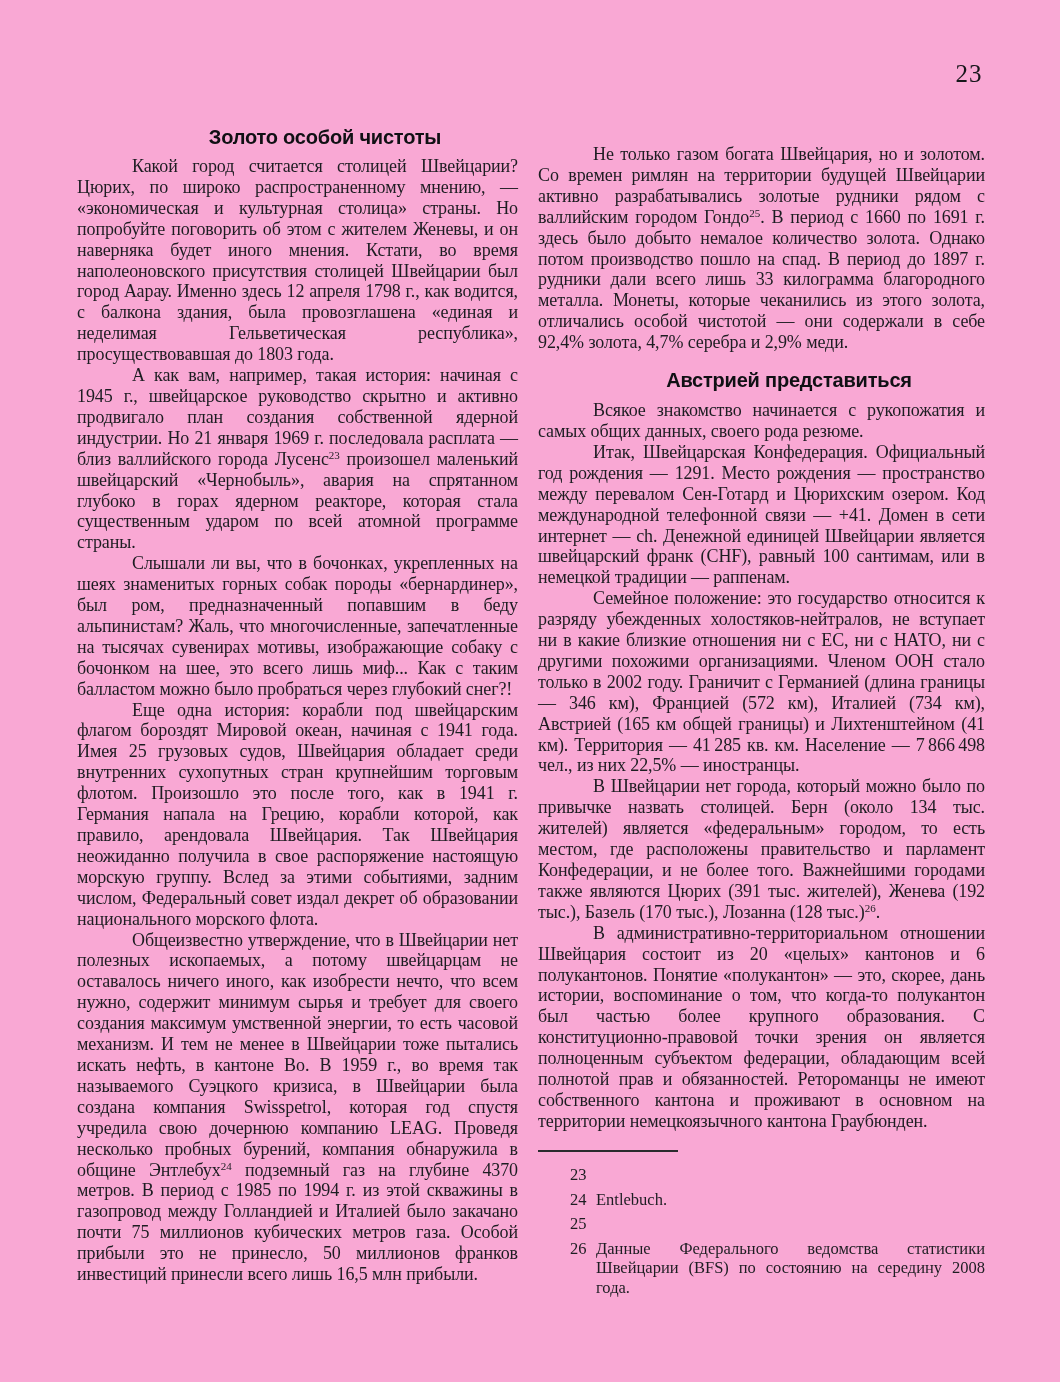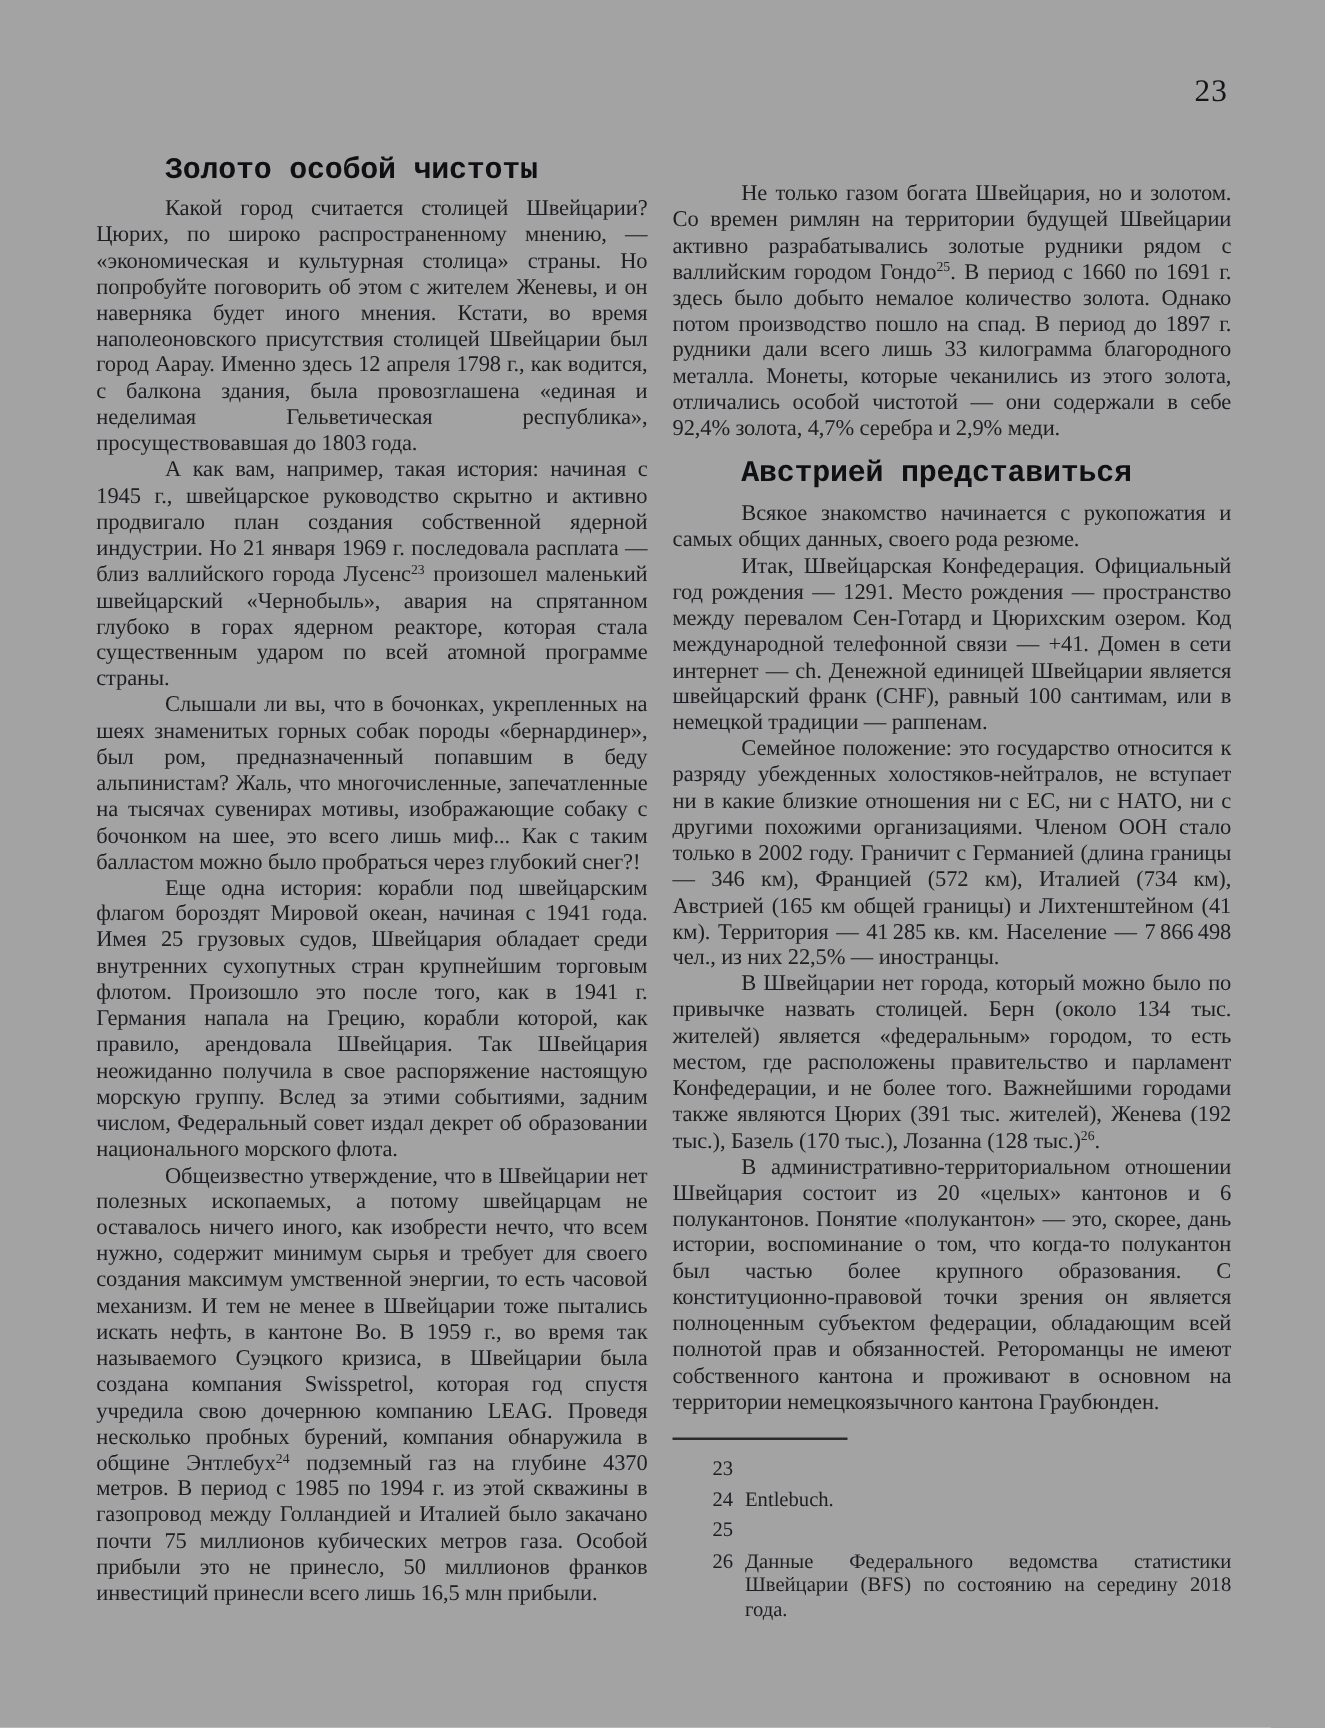--- a/index.html
+++ b/index.html
@@ -1,33 +1,33 @@
 <!DOCTYPE html>
 <html lang="ru"><head>
 <meta charset="utf-8">
 <style>
   html,body{margin:0;padding:0;}
   body{width:1060px;height:1382px;background:#ffffff;position:relative;}
-  .page{position:absolute;left:0;top:0;width:1060px;height:1382px;background:#a3a3a3;overflow:hidden;}
+  .page{position:absolute;left:0;top:0;width:1060px;height:1382px;background:#f9a8d4;overflow:hidden;}
   .pagenum{
     position:absolute;left:942px;top:60px;width:54px;text-align:center;
     font-family:"Liberation Serif",serif;font-size:25px;color:#16161a;letter-spacing:1px;
   }
   .col{
     position:absolute;text-align:justify;
     font-family:"Liberation Serif",serif;font-size:18px;line-height:20.9px;
     color:#1d1d22;letter-spacing:-0.1px;
   }
   .col-left{left:77px;top:126px;width:441px;}
   .col-right{left:538px;top:144px;width:447px;}
   .col p{margin:0;text-indent:55px;padding:0;}
   .col h2{
-    font-family:Liberation Mono, monospace;font-size:24px;line-height:22px;
+    font-family:Liberation Sans, sans-serif;font-size:20px;line-height:22px;
     font-weight:700;color:#101014;margin:0 0 8px 0;text-indent:55px;
-    text-align:left;letter-spacing:-0.2px;
+    text-align:center;letter-spacing:-0.2px;
   }
   .col h2.h2-right{margin:16px 0 9px 0;}
   sup{font-size:11px;line-height:0;vertical-align:6px;letter-spacing:0;}
   .footnotes{
     position:absolute;left:538px;top:1150px;width:447px;
     font-family:"Liberation Serif",serif;color:#1d1d22;
   }
   .fn-rule{width:140px;height:0;border-top:2px solid #2b2b2e;margin:0 0 13px 0;}
   .fn-item{display:flex;margin-bottom:5px;font-size:16.5px;line-height:19.5px;}
   .fn-num{flex:0 0 26px;margin-left:32px;}
@@ -72,17 +72,17 @@
         </div>
         <div class="fn-item">
           <span class="fn-num">24</span>
           <span class="fn-text">Entlebuch.</span>
         </div>
         <div class="fn-item">
           <span class="fn-num">25</span>
         </div>
         <div class="fn-item">
           <span class="fn-num">26</span>
-          <span class="fn-text">Данные Федерального ведомства статистики Швейцарии (BFS) по состоянию на середину 2018 года.</span>
+          <span class="fn-text">Данные Федерального ведомства статистики Швейцарии (BFS) по состоянию на середину 2008 года.</span>
         </div>
       </div>
   </div>
 </div>
 
 </body></html>

